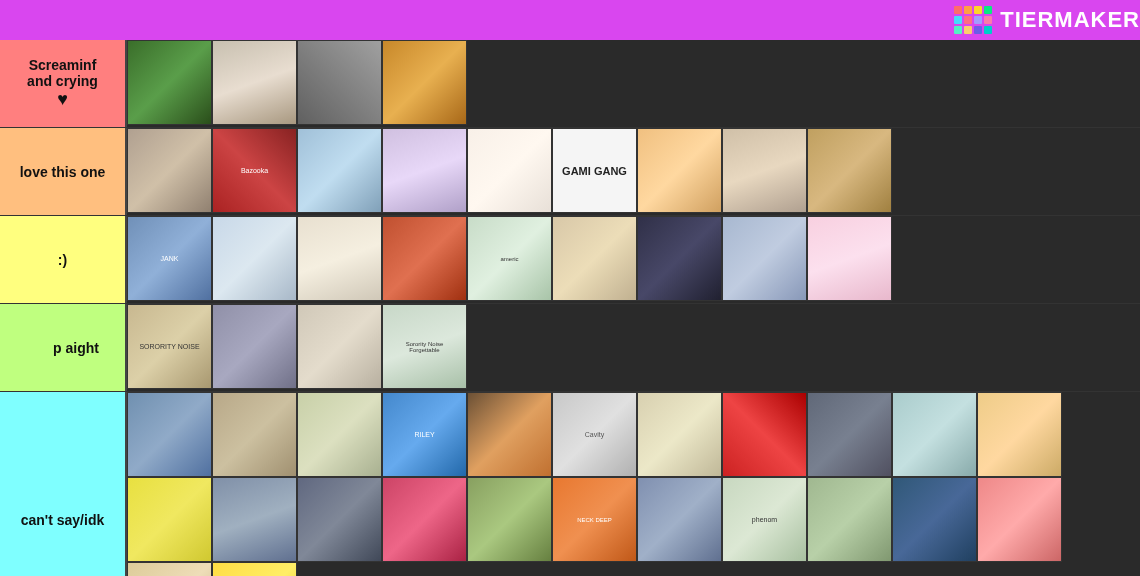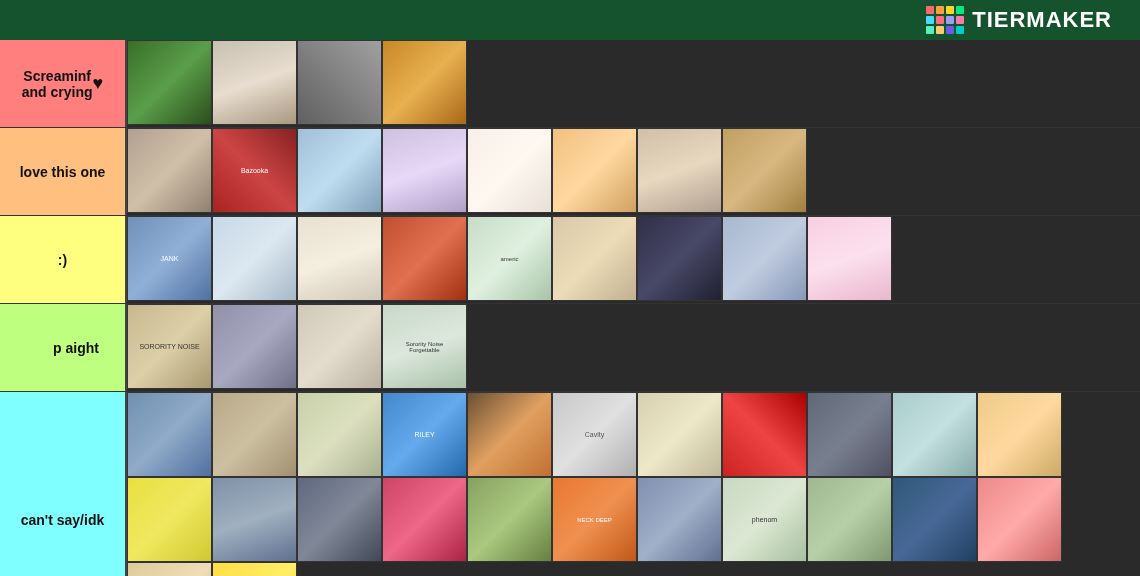--- a/index.html
+++ b/index.html
@@ -16,22 +16,22 @@
       height: 576px;
       background: #1a1a1a;
       display: flex;
       flex-direction: column;
     }
 
     .header {
       display: flex;
       justify-content: flex-end;
       align-items: center;
-      padding: 6px 28px;
-      background: #14532d;
+      padding: 6px 0;
+      background: #d946ef;
       min-height: 40px;
     }
 
     .logo {
       display: flex;
       align-items: center;
       gap: 8px;
     }
 
     .logo-grid {
@@ -65,21 +65,21 @@
       display: flex;
       flex-direction: row;
       border-bottom: 1px solid #333;
       min-height: 0;
     }
 
     .tier-label {
       width: 125px;
       min-width: 125px;
       display: flex;
-      flex-direction: row;
+      flex-direction: column;
       align-items: center;
       justify-content: center;
       font-size: 14px;
       font-weight: bold;
       text-align: center;
       padding: 4px;
       word-break: break-word;
     }
 
     .tier-label .heart {
@@ -169,20 +169,21 @@
     <div class="tier-row row-a">
       <div class="tier-label" style="background:#ffbf7f;color:#111;">
         <span>love this one</span>
       </div>
       <div class="tier-images">
         <div class="album-img alb" style="background:linear-gradient(135deg,#b0a090,#d0c0a8,#908070);"></div>
         <div class="album-img alb" style="background:linear-gradient(45deg,#aa2222,#cc4444,#882222);font-size:7px;color:white;display:flex;align-items:center;justify-content:center;padding:2px;">Bazooka</div>
         <div class="album-img alb" style="background:linear-gradient(135deg,#a0c0d8,#c0ddf0,#80a0b8);"></div>
         <div class="album-img alb" style="background:linear-gradient(160deg,#d0c0e0,#e8d8f8,#b0a0c8);"></div>
         <div class="album-img alb" style="background:linear-gradient(135deg,#f8f0e8,#fff8f0,#e8e0d8);"></div>
+        <div class="album-img alb" style="background:#f5f5f5;display:flex;align-items:center;justify-content:center;font-size:11px;font-weight:bold;color:#222;">GAMI GANG</div>
         <div class="album-img alb" style="background:linear-gradient(135deg,#f0c080,#ffd8a0,#d0a060);"></div>
         <div class="album-img alb" style="background:linear-gradient(160deg,#d0c0a8,#e8d8c0,#b0a090);"></div>
         <div class="album-img alb" style="background:linear-gradient(135deg,#c0a060,#d8b880,#a08040);"></div>
       </div>
     </div>
 
     <div class="tier-row row-b">
       <div class="tier-label" style="background:#ffff7f;color:#111;">
         <span>:)</span>
       </div>

